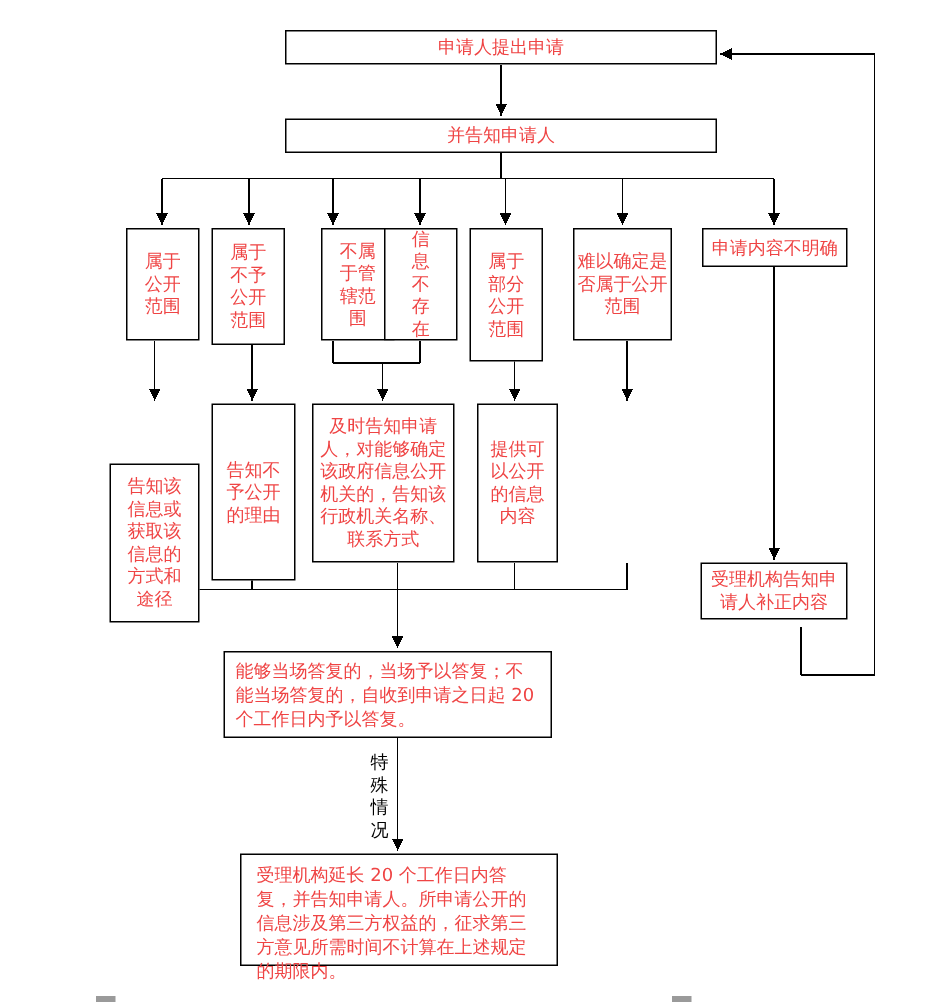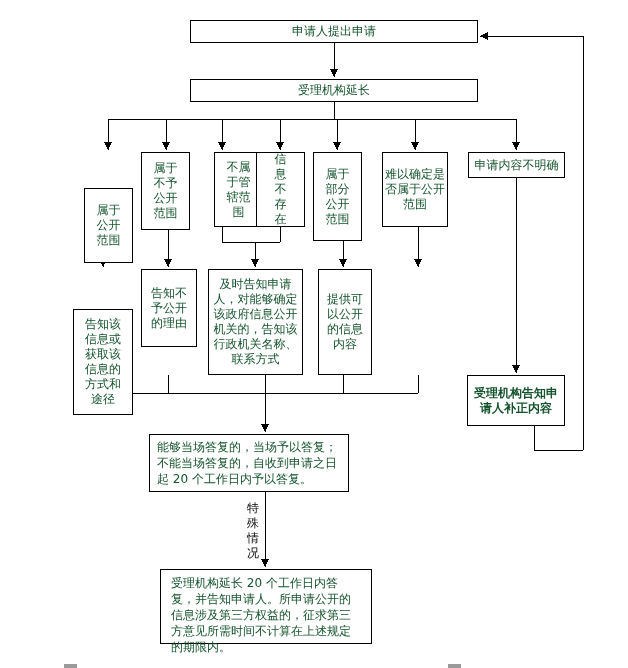--- a/index.html
+++ b/index.html
@@ -18,21 +18,21 @@
   #connectors {
     position: absolute;
     left: 0; top: 0;
     width: 628px; height: 668px;
   }
   .node {
     position: absolute;
     box-sizing: border-box;
     border: 1px solid #000000;
     background: #ffffff;
-    color: #14532d;
+    color: #ef4444;
     font-size: 12px;
     display: flex;
     align-items: center;
     justify-content: center;
     text-align: center;
     line-height: 15px;
   }
   .node.wide {
     line-height: 23px;
   }
@@ -103,48 +103,48 @@
 
       <line x1="534" y1="418" x2="534" y2="450"></line>
       <line x1="534" y1="450" x2="583" y2="450"></line>
       <line x1="583" y1="450" x2="583" y2="36"></line>
       <line x1="583" y1="36" x2="480" y2="36" marker-end="url(#arr)"></line>
     </g>
   </svg>
 
   <div class="node wide" style="left:190px; top:20px;  width:288px; height:23px;">申请人提出申请</div>
 
-  <div class="node wide" style="left:190px; top:79px;  width:288px; height:23px;">受理机构延长</div>
+  <div class="node wide" style="left:190px; top:79px;  width:288px; height:23px;">并告知申请人</div>
 
-  <div class="node" style="left:84px;  top:152px; width:49px; height:75px; padding:0 10px;margin-top:36px;">属于公开范围</div>
+  <div class="node" style="left:84px;  top:152px; width:49px; height:75px; padding:0 10px;">属于公开范围</div>
 
   <div class="node" style="left:141px; top:152px; width:49px; height:78px; padding:0 10px;">属于不予公开范围</div>
 
   <div class="node" style="left:214px; top:152px; width:49px; height:75px; padding:0 10px;">不属于管辖范围</div>
 
   <div class="node" style="left:256px; top:152px; width:49px; height:75px; padding:0 20px;">信息不存在</div>
 
   <div class="node" style="left:313px; top:152px; width:49px; height:89px; padding:4px 10px;">属于部分公开范围</div>
 
   <div class="node" style="left:382px; top:152px; width:66px; height:75px; padding:0 2px;">难以确定是否属于公开范围</div>
 
   <div class="node" style="left:468px; top:152px; width:97px; height:26px;">申请内容不明确</div>
 
   <div class="node" style="left:73px;  top:269px; width:60px; height:106px; padding:0 10px;margin-top:40px;">告知该信息或获取该信息的方式和途径</div>
 
-  <div class="node" style="left:141px; top:269px; width:56px; height:78px; padding:0 9px;">告知不予公开的理由</div>
+  <div class="node" style="left:141px; top:269px; width:56px; height:118px; padding:0 9px;">告知不予公开的理由</div>
 
   <div class="node" style="left:208px; top:269px; width:95px; height:106px; padding:0 4px;">及时告知申请人，对能够确定该政府信息公开机关的，告知该行政机关名称、联系方式</div>
 
   <div class="node" style="left:318px; top:269px; width:54px; height:106px; padding:0 8px;">提供可以公开的信息内容</div>
 
 
-  <div class="node" style="left:467px; top:375px; width:98px; height:51px; padding:0 5px;font-weight:bold;">受理机构告知申请人补正内容</div>
+  <div class="node" style="left:467px; top:375px; width:98px; height:38px; padding:0 5px;">受理机构告知申请人补正内容</div>
 
-  <div class="node para" style="left:149px; top:434px; width:200px; height:58px; padding:4px 7px;">能够当场答复的，当场予以答复；不能当场答复的，自收到申请之日起 20 个工作日内予以答复。</div>
+  <div class="node para" style="left:149px; top:434px; width:219px; height:58px; padding:4px 7px;">能够当场答复的，当场予以答复；不能当场答复的，自收到申请之日起 20 个工作日内予以答复。</div>
 
   <div class="vlabel" style="left:246px; top:501px; width:14px;">特
 殊
 情
 况</div>
 
   <div class="node para" style="left:160px; top:569px; width:212px; height:75px; padding:5px 10px;">受理机构延长 20 个工作日内答复，并告知申请人。所申请公开的信息涉及第三方权益的，征求第三方意见所需时间不计算在上述规定的期限内。</div>
 
   <div class="stub" style="left:64px;  top:664px; background:#9a9a9a;"></div>
   <div class="stub" style="left:448px; top:664px; background:#9a9a9a;"></div>

